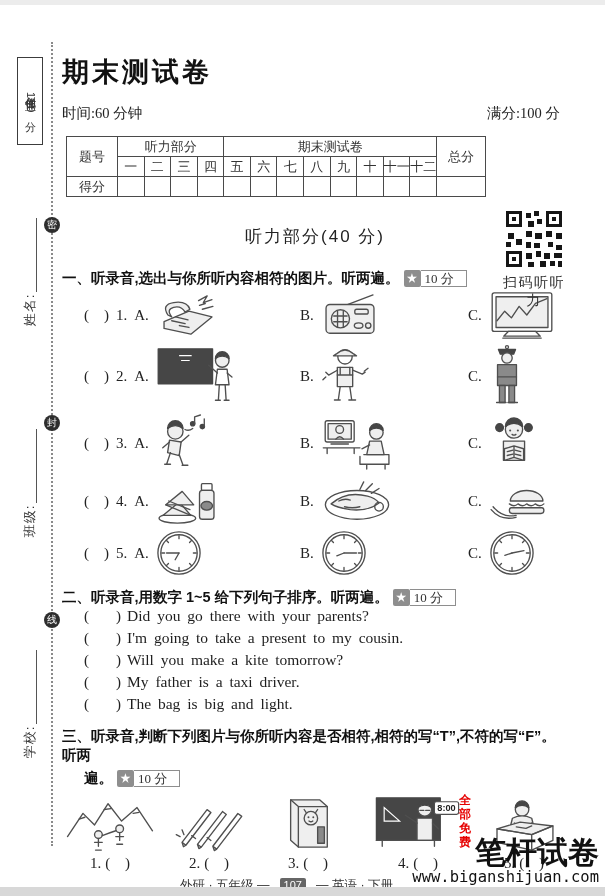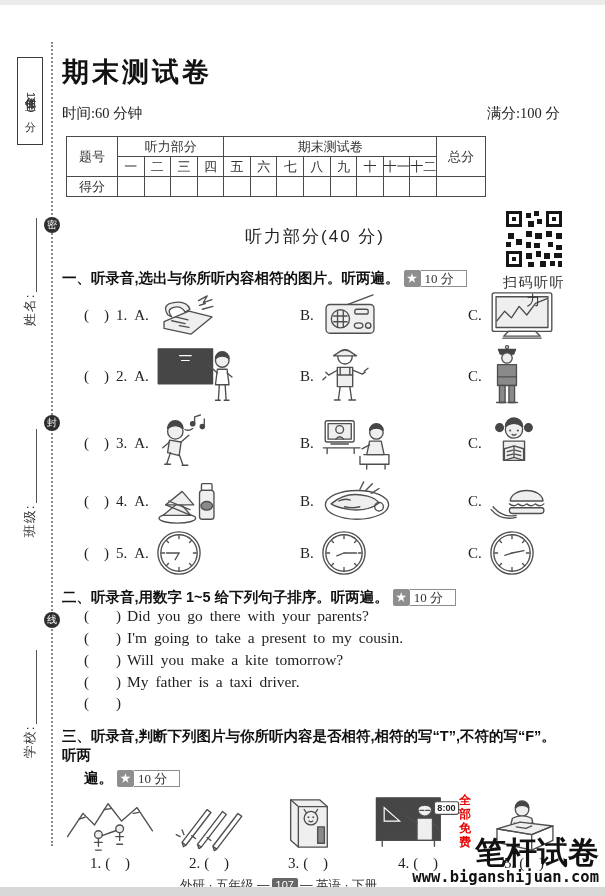--- a/index.html
+++ b/index.html
@@ -53,29 +53,29 @@
 
   .sentence{display:flex;align-items:baseline;gap:6px;padding-left:22px;height:22px;
     font-family:"Liberation Serif",serif;font-size:15.5px;color:#1d1d1d;word-spacing:3px;}
 
   .p3-head2{margin-top:1px;display:flex;align-items:center;font-size:14.5px;font-weight:bold;color:#111;padding-left:22px;height:24px;}
   .p3-grid{display:grid;grid-template-columns:96px 102px 96px 124px 1fr;margin-top:2px;align-items:end;}
   .p3-img{display:flex;justify-content:center;align-items:flex-end;height:60px;}
   .p3-nums{display:grid;grid-template-columns:96px 102px 96px 124px 1fr;margin-top:3px;}
   .p3-num{display:flex;justify-content:center;gap:4px;font-family:"Liberation Serif",serif;font-size:15px;color:#222;}
 
-  .footer-line{margin-top:5px;padding-left:118px;font-size:12.5px;color:#333;display:flex;align-items:center;gap:2px;}
+  .footer-line{margin-top:5px;padding-left:118px;font-size:12.5px;color:#333;display:flex;align-items:center;gap:10px;}
   .page-badge{background:#666;color:#fff;padding:0 4px;border-radius:2px;font-size:11px;line-height:15px;}
 
   .logo-block{position:absolute;right:6px;bottom:11px;text-align:right;line-height:1;}
   .logo-row{display:flex;align-items:flex-end;justify-content:flex-end;gap:1px;}
   .logo-tag{color:#e60000;font-size:12px;font-weight:bold;width:18px;line-height:1.15;text-align:center;
     word-break:break-all;margin-bottom:18px;}
   .logo-text{font-size:31px;font-weight:bold;color:#111;letter-spacing:0px;}
-  .logo-url{font-family:"DejaVu Sans Mono",monospace;font-size:15.5px;font-weight:bold;color:#111;margin-top:2px;}
+  .logo-url{font-family:"DejaVu Sans Mono",monospace;font-size:15.5px;font-weight:normal;color:#111;margin-top:2px;}
 
   
   .la{stroke:#4f4f4f;fill:none;stroke-width:1.4;stroke-linecap:round;stroke-linejoin:round;}
   .fill-dark{fill:#464646;stroke:#464646;}
   .fill-mid{fill:#8a8a8a;stroke:#4f4f4f;}
   .fill-light{fill:#efefef;stroke:#4f4f4f;}
   .white-line{stroke:#fff;fill:none;stroke-width:1.2;stroke-linecap:round;}
 </style>
 </head>
 <body>
@@ -423,20 +423,21 @@
     <div class="sentence">
       <span class="paren">(    )</span>
       <span>Will you make a kite tomorrow?</span>
     </div>
     <div class="sentence">
       <span class="paren">(    )</span>
       <span>My father is a taxi driver.</span>
     </div>
     <div class="sentence">
       <span class="paren">(    )</span>
+      <span>The bag is big and light.</span>
     </div>
 
     <div class="sec-head">
       <span>三、听录音,判断下列图片与你所听内容是否相符,相符的写“T”,不符的写“F”。听两</span>
     </div>
     <div class="p3-head2">
       <span>遍。</span>
       <span class="score-badge">
         <span class="star-box">★</span>
         <span class="score-val">10 分</span>

